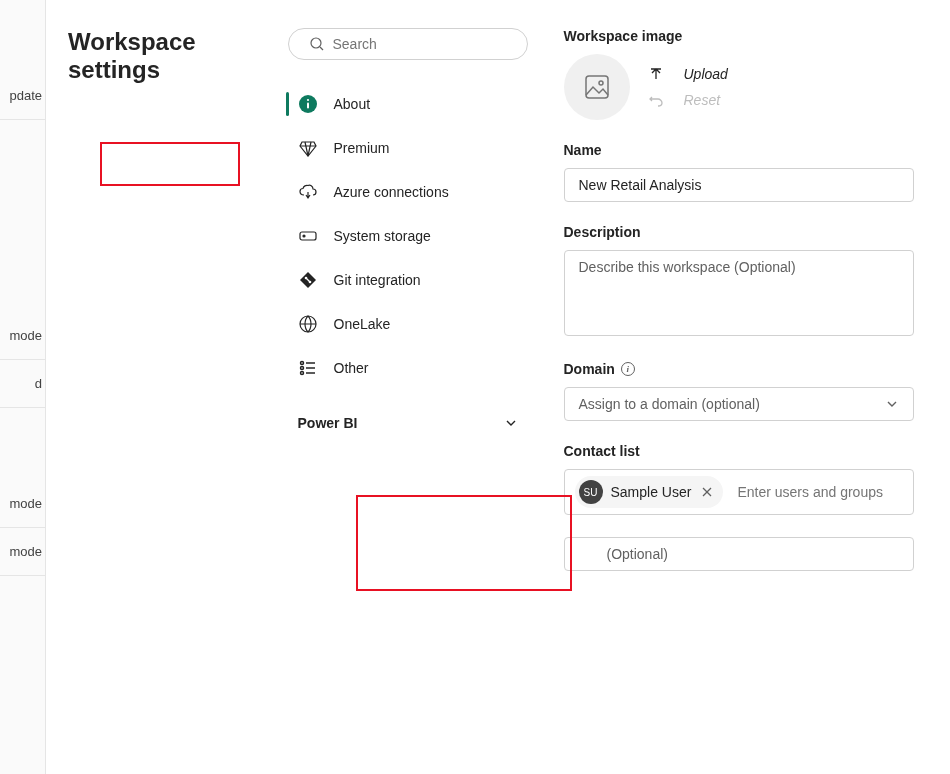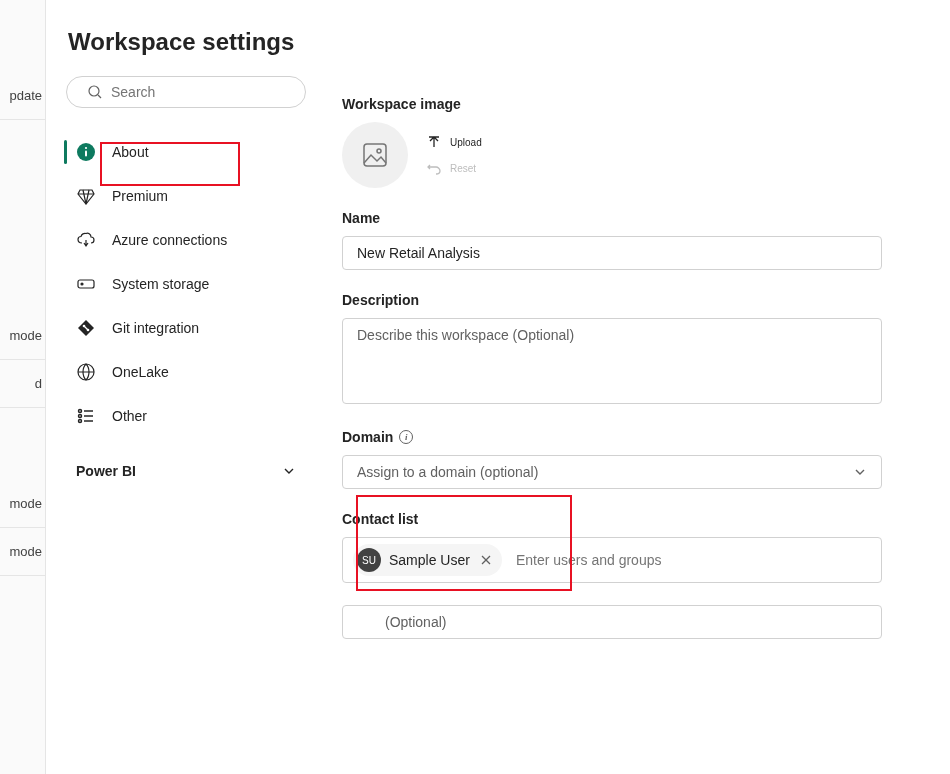--- a/index.html
+++ b/index.html
@@ -37,21 +37,21 @@
     }
     .main-panel {
       position: absolute;
       left: 46px;
       top: 0;
       right: 0;
       bottom: 0;
       background: #fff;
       padding: 28px 36px 28px 20px;
       display: flex;
-      flex-direction: column;
+      flex-direction: row;
     }
     .panel-title {
       font-size: 24px;
       font-weight: 700;
       margin-bottom: 20px;
       margin-left: 2px;
     }
     .panel-body {
       display: flex;
       gap: 36px;
@@ -113,21 +113,20 @@
       padding: 8px 10px;
       display: flex;
       align-items: center;
       justify-content: space-between;
       cursor: pointer;
     }
     .nav-section .label { font-weight: 600; }
     .content {
       flex: 1;
       max-width: 540px;
-      margin-top: 20px;
     }
     .section-label {
       font-weight: 600;
       font-size: 14px;
       margin-bottom: 10px;
       display: flex;
       align-items: center;
       gap: 6px;
     }
     .ws-image-row {
@@ -146,24 +145,25 @@
       justify-content: center;
     }
     .ws-image-actions {
       display: flex;
       flex-direction: column;
       gap: 10px;
     }
     .ws-image-action {
       display: flex;
       align-items: center;
-      gap: 8px;
+      gap: 20px;
       cursor: pointer;
-      font-size: 10px;
+      font-size: 14px;
       color: #242424;
+      font-style: italic;
     }
     .ws-image-action.disabled {
       color: #bdbdbd;
       cursor: default;
     }
     .field-group { margin-bottom: 22px; }
     .text-input, .textarea-input, .select-input {
       width: 100%;
       border: 1px solid #d1d1d1;
       border-radius: 4px;

